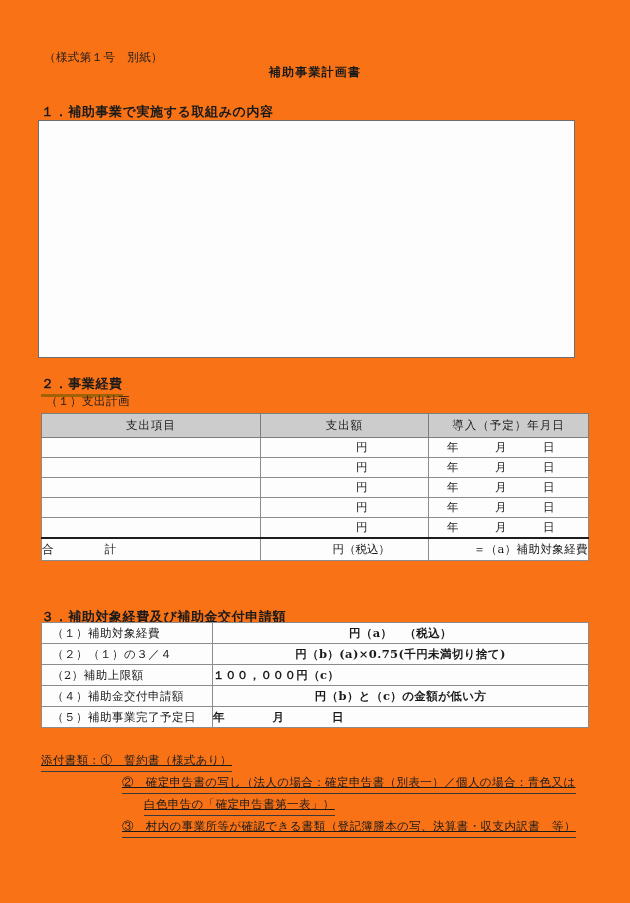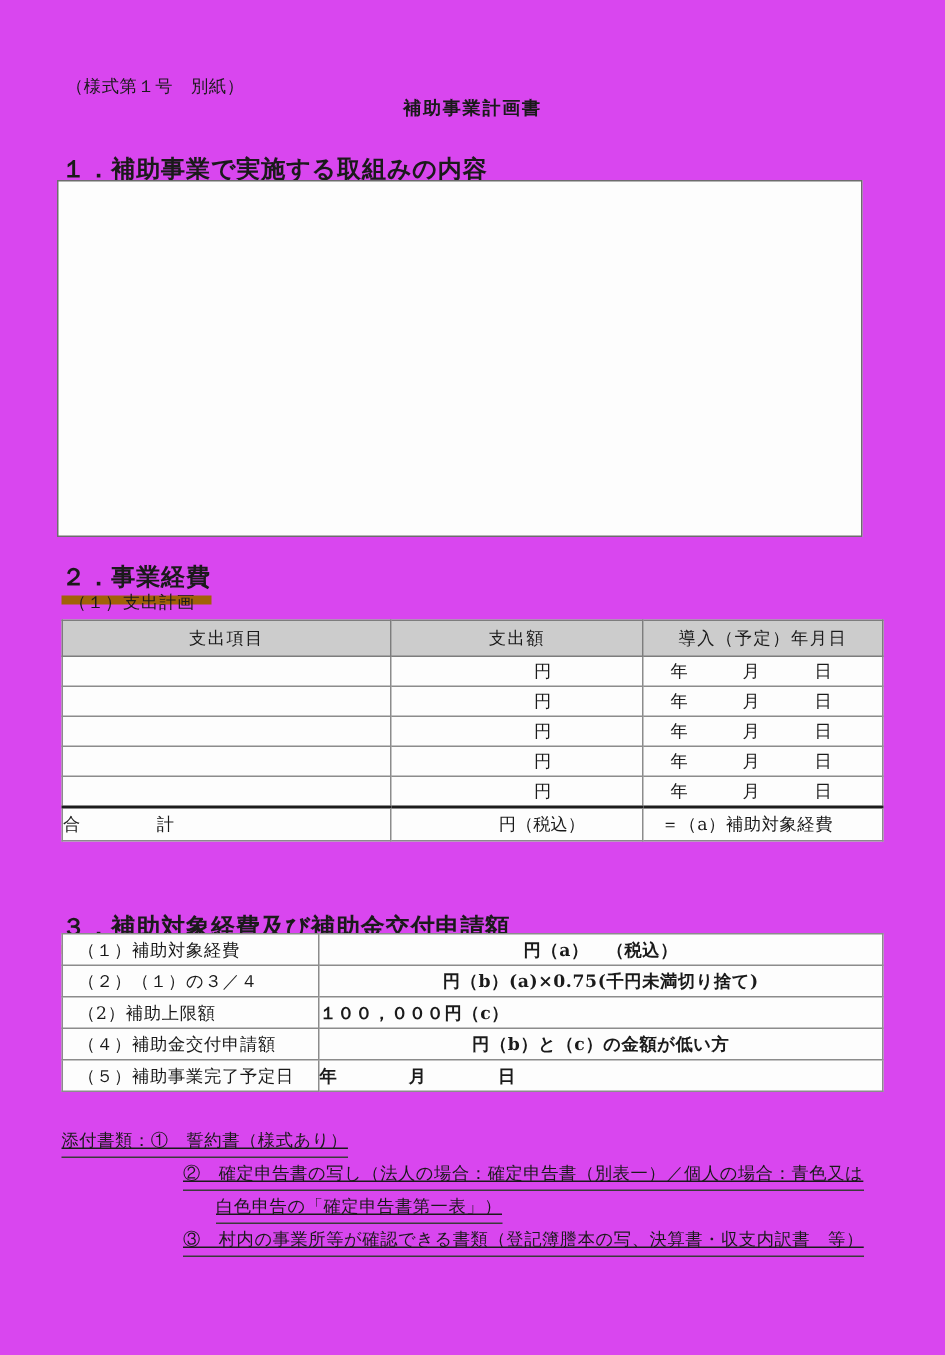--- a/index.html
+++ b/index.html
@@ -11,21 +11,21 @@
     width: 630px;
     height: 903px;
     position: relative;
     font-family: "DejaVu Serif", "Liberation Serif", serif;
     color: #1a1a1a;
     -webkit-font-smoothing: antialiased;
   }
   .page {
     position: absolute;
     inset: 0;
-    background: #d946ef;
+    background: #f97316;
   }
 
   
   .form-code {
     position: absolute;
     left: 44px;
     top: 50px;
     font-size: 11.5px;
     letter-spacing: 0.4px;
     white-space: nowrap;
@@ -37,24 +37,24 @@
     top: 64px;
     text-align: center;
     font-size: 12px;
     font-weight: bold;
     letter-spacing: 1.2px;
   }
 
   
   .sec-heading {
     position: absolute;
-    font-size: 16px;
+    font-size: 13px;
     font-weight: bold;
     letter-spacing: 0.6px;
-    border-bottom: 6px solid #a16207;
+    border-bottom: 3px solid #a16207;
     padding-bottom: 1px;
     white-space: nowrap;
   }
   .sub-heading {
     position: absolute;
     font-size: 11.5px;
     letter-spacing: 0.5px;
     white-space: nowrap;
   }
 
@@ -118,21 +118,21 @@
   #expense-table td.total-label {
     text-align: left;
     letter-spacing: 1px;
     white-space: pre;
   }
   #expense-table td.total-amount {
     text-align: right;
     padding-right: 38px;
   }
   #expense-table td.total-note {
-    text-align: left;
+    text-align: right;
     padding-left: 12px;
     letter-spacing: 0.4px;
   }
 
   
   #subsidy-table {
     left: 41px;
     top: 622px;
     width: 547px;
   }

